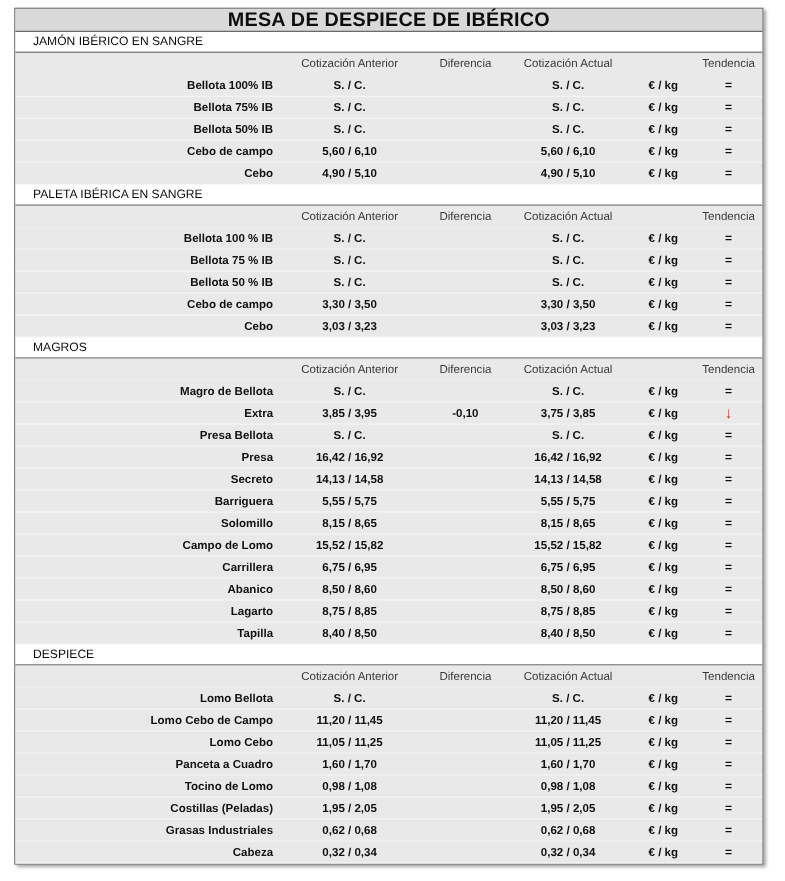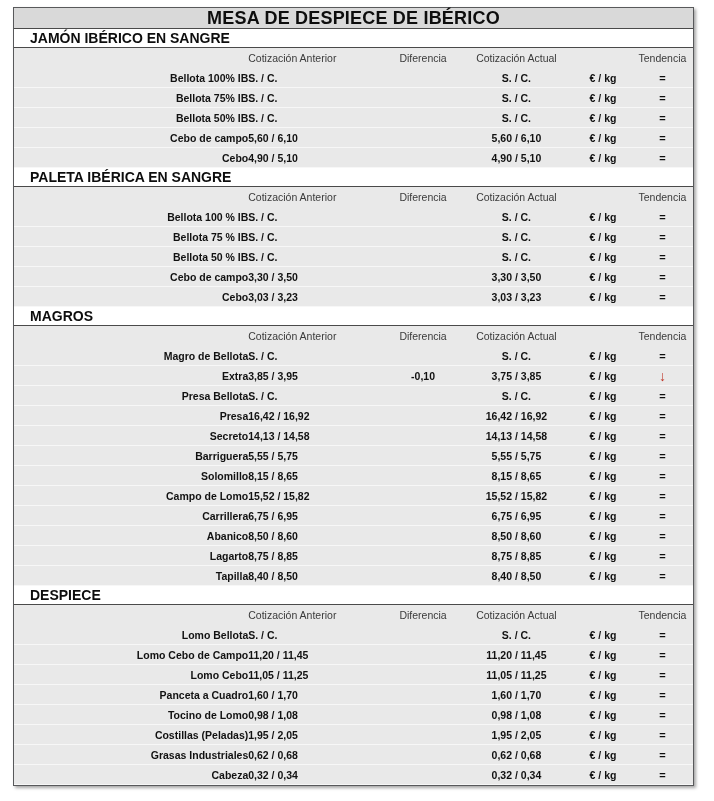--- a/index.html
+++ b/index.html
@@ -14,30 +14,30 @@
   .title-row {
     height:21px; background:var(--title_bg,#d9d9d9);
     border-bottom:1px solid #4a4a4a;
     display:flex; align-items:center; justify-content:center;
     font-weight:bold; font-size:18px; letter-spacing:0.2px; color:#0d0d0d;
   }
   .section-row {
     height:19px; background:#ffffff;
     border-bottom:1px solid #4a4a4a;
     display:flex; align-items:center; padding-left:16px;
-    font-weight:bold; font-size:14px; color:#0d0d0d;
+    font-weight:normal; font-size:11px; color:#0d0d0d;
   }
   .row {
     display:flex; align-items:center; height:20px;
     background:var(--row_bg,#e9e9e9); font-size:10.5px;
   }
   .header-row { color:#3a3a3a; font-weight:normal; }
   .data-row   { font-weight:bold; border-bottom:1px solid rgba(255,255,255,0.65); }
   .c-name  { width:34.5%; padding-left:86px; text-align:right; white-space:nowrap; }
-  .c-ant   { width:20.5%; text-align:left; }
+  .c-ant   { width:20.5%; text-align:center; }
   .c-dif   { width:10.5%; text-align:center; }
   .c-act   { width:17%;   text-align:center; }
   .c-unit  { width:8.5%;  text-align:center; }
   .c-trend { width:9%;    text-align:center; }
   .trend-equal { font-weight:bold; font-size:11px; color:#0d0d0d; }
   .trend-down  { font-weight:bold; font-size:14px; line-height:14px;
                  color:var(--trend_down,#c0392b); }
 </style>
 </head>
 <body>

